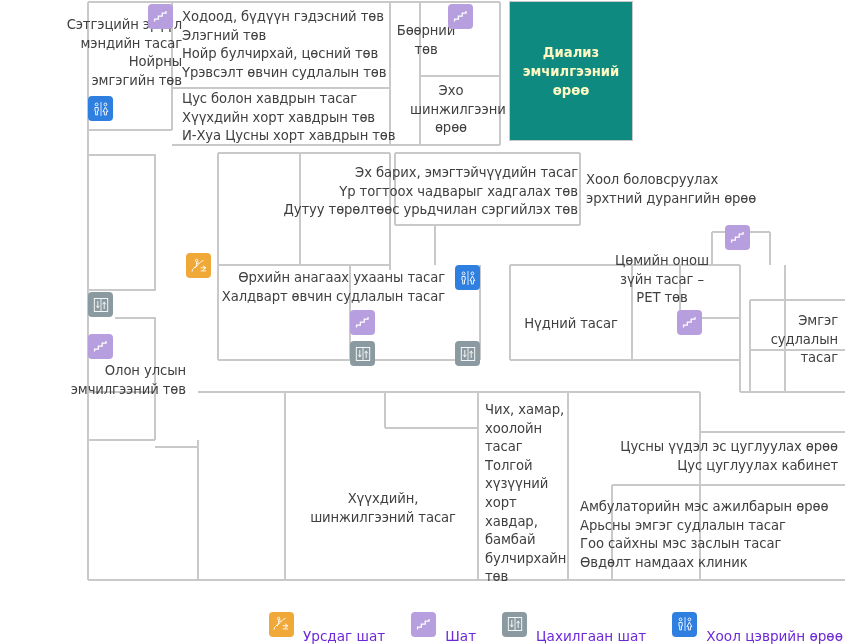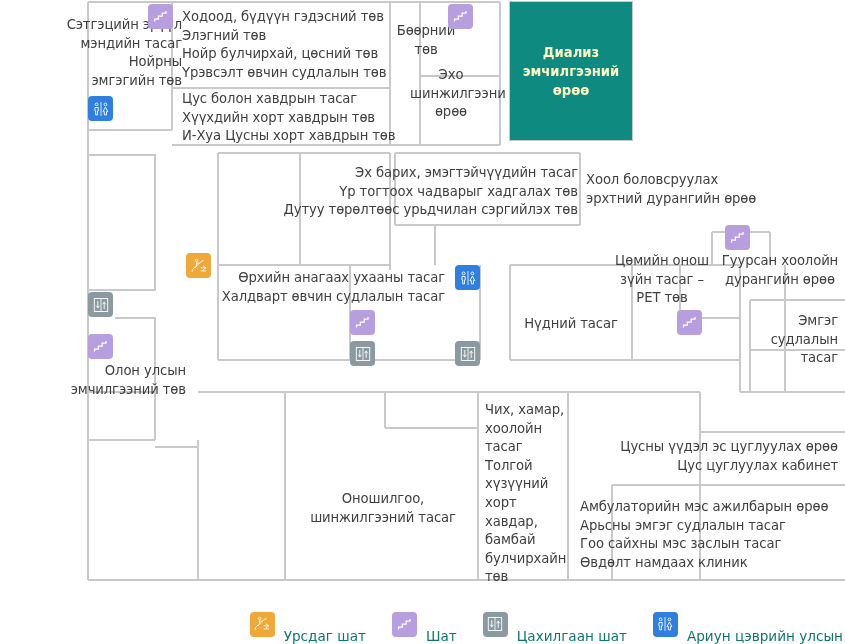--- a/index.html
+++ b/index.html
@@ -88,21 +88,21 @@
     height: 25px;
     border-radius: 4px;
     display: flex;
     align-items: center;
     justify-content: center;
     flex: 0 0 auto;
   }
   .legend-text {
     margin-left: 9px;
     font-size: 13.6px;
-    color: #0f766e;
+    color: #6d28d9;
     white-space: nowrap;
     margin-top: 24px;
   }
 </style>
 </head>
 <body>
 
 <div id="map-root">
 
   <svg id="walls" viewBox="0 0 845 600">
@@ -198,51 +198,49 @@
 Нойр булчирхай, цөсний төв
 Үрэвсэлт өвчин судлалын төв</div>
 
   <div class="room-label ra-left" style="left:182px; top:90px; width:290px;">Цус болон хавдрын тасаг
 Хүүхдийн хорт хавдрын төв
 И-Хуа Цусны хорт хавдрын төв</div>
 
   <div class="room-label ra-center" style="left:396px; top:22px; width:60px;">Бөөрний
 төв</div>
 
-  <div class="room-label ra-center" style="left:410px; top:66px; width:82px;text-align:center;">Эхо
+  <div class="room-label ra-center" style="left:410px; top:82px; width:82px;text-align:center;">Эхо
 шинжилгээни
 өрөө</div>
 
   <div class="room-label ra-right" style="left:218px; top:164px; width:360px;">Эх барих, эмэгтэйчүүдийн тасаг
 Үр тогтоох чадварыг хадгалах төв
 Дутуу төрөлтөөс урьдчилан сэргийлэх төв</div>
 
   <div class="room-label ra-left" style="left:586px; top:171px; width:230px;">Хоол боловсруулах
 эрхтний дурангийн өрөө</div>
 
   <div class="room-label ra-right" style="left:205px; top:269px; width:240px;">Өрхийн анагаах ухааны тасаг
 Халдварт өвчин судлалын тасаг</div>
 
   <div class="room-label ra-right" style="left:30px; top:362px; width:156px;">Олон улсын
 эмчилгээний төв</div>
 
   <div class="room-label ra-center" style="left:604px; top:252px; width:116px;">Цөмийн онош
 зүйн тасаг –
 PET төв</div>
 
-  <div class="room-label ra-center" style="left:714px; top:252px; width:132px;">Гуурсан хоолойн
-дурангийн өрөө</div>
 
   <div class="room-label ra-center" style="left:510px; top:315px; width:122px;">Нүдний тасаг</div>
 
   <div class="room-label ra-right" style="left:760px; top:312px; width:78px;">Эмгэг
 судлалын
 тасаг</div>
 
-  <div class="room-label ra-center" style="left:288px; top:490px; width:190px;">Оношилгоо,
+  <div class="room-label ra-center" style="left:288px; top:490px; width:190px;">Хүүхдийн,
 шинжилгээний тасаг</div>
 
   <div class="room-label ra-left" style="left:485px; top:401px; width:86px;">Чих, хамар,
 хоолойн тасаг
 Толгой
 хүзүүний
 хорт хавдар,
 бамбай
 булчирхайн
 төв</div>
@@ -389,16 +387,16 @@
   <div class="legend-item">
     <span class="legend-swatch" style="background:#2f7fe0;">
       <svg width="18" height="18" viewBox="0 0 22 22" aria-hidden="true">
         <line x1="11" y1="2.5" x2="11" y2="19.5" stroke="#ffffff" stroke-width="1"></line>
         <circle cx="5.6" cy="5.4" r="1.7" fill="none" stroke="#fff" stroke-width="1.1"></circle>
         <path d="M3.6 9.2 L7.6 9.2 L7.6 13.4 L6.7 13.4 L6.7 18.2 L4.5 18.2 L4.5 13.4 L3.6 13.4 Z" fill="none" stroke="#fff" stroke-width="1.1" stroke-linejoin="round"></path>
         <circle cx="16.4" cy="5.4" r="1.7" fill="none" stroke="#fff" stroke-width="1.1"></circle>
         <path d="M16.4 8.6 L13.4 14.2 L15.1 14.2 L15.1 18.2 L17.7 18.2 L17.7 14.2 L19.4 14.2 Z" fill="none" stroke="#fff" stroke-width="1.1" stroke-linejoin="round"></path>
       </svg>
     </span>
-    <span class="legend-text">Ариун цэврийн улсын</span>
+    <span class="legend-text">Хоол цэврийн өрөө</span>
   </div>
 
 </div>
 
 </body></html>

